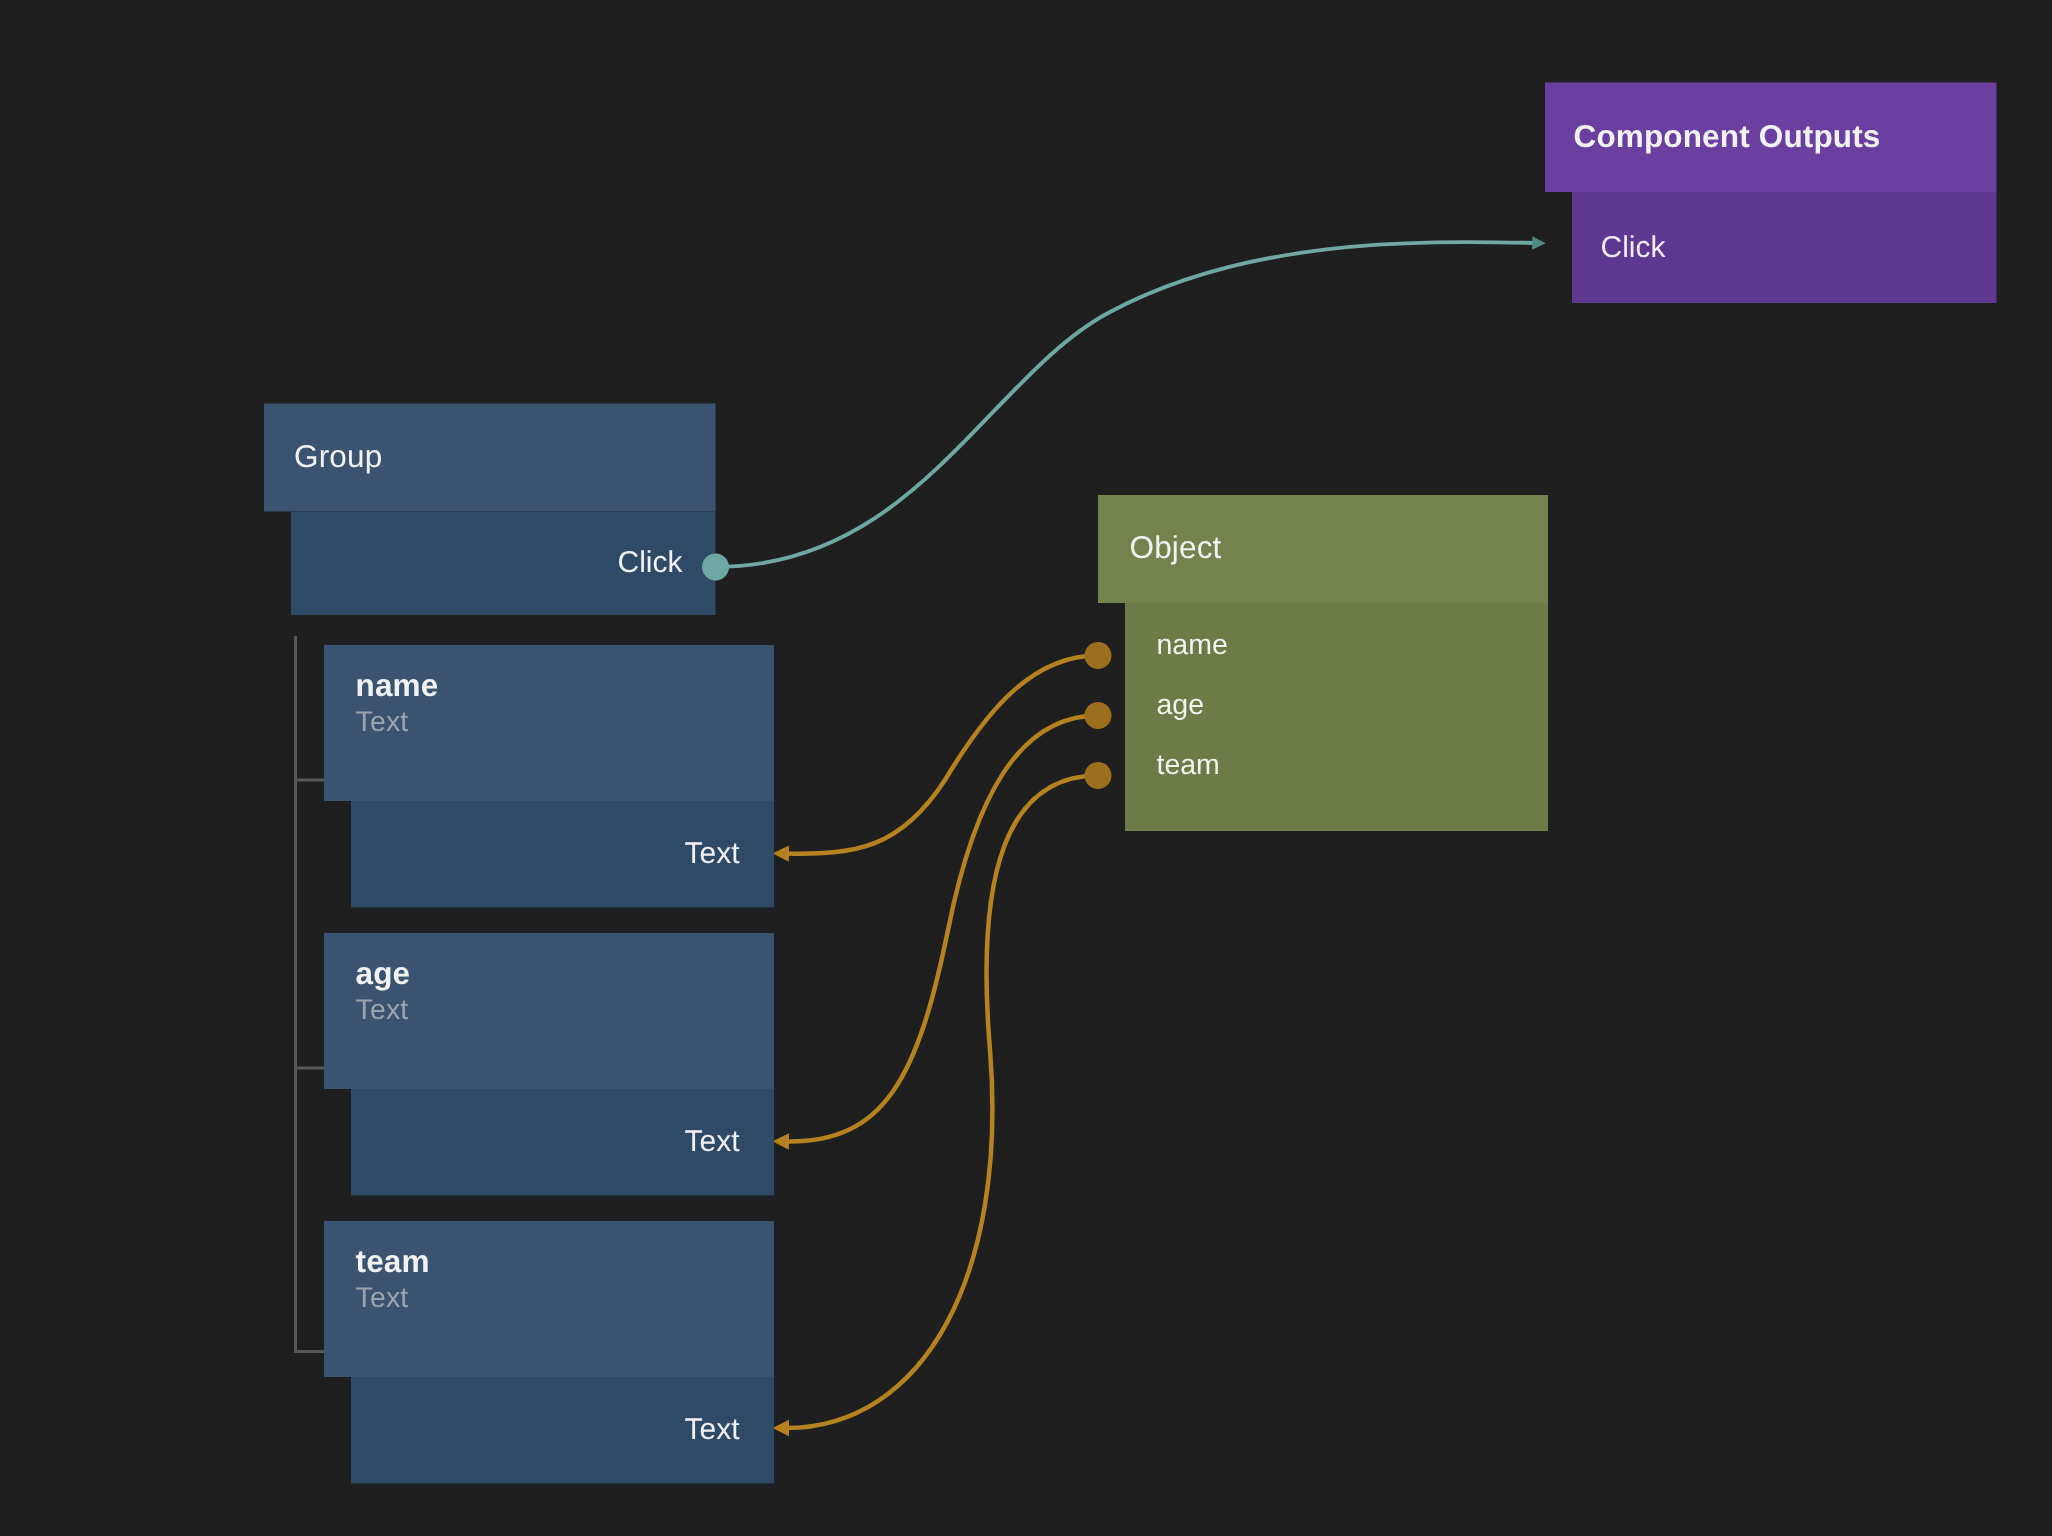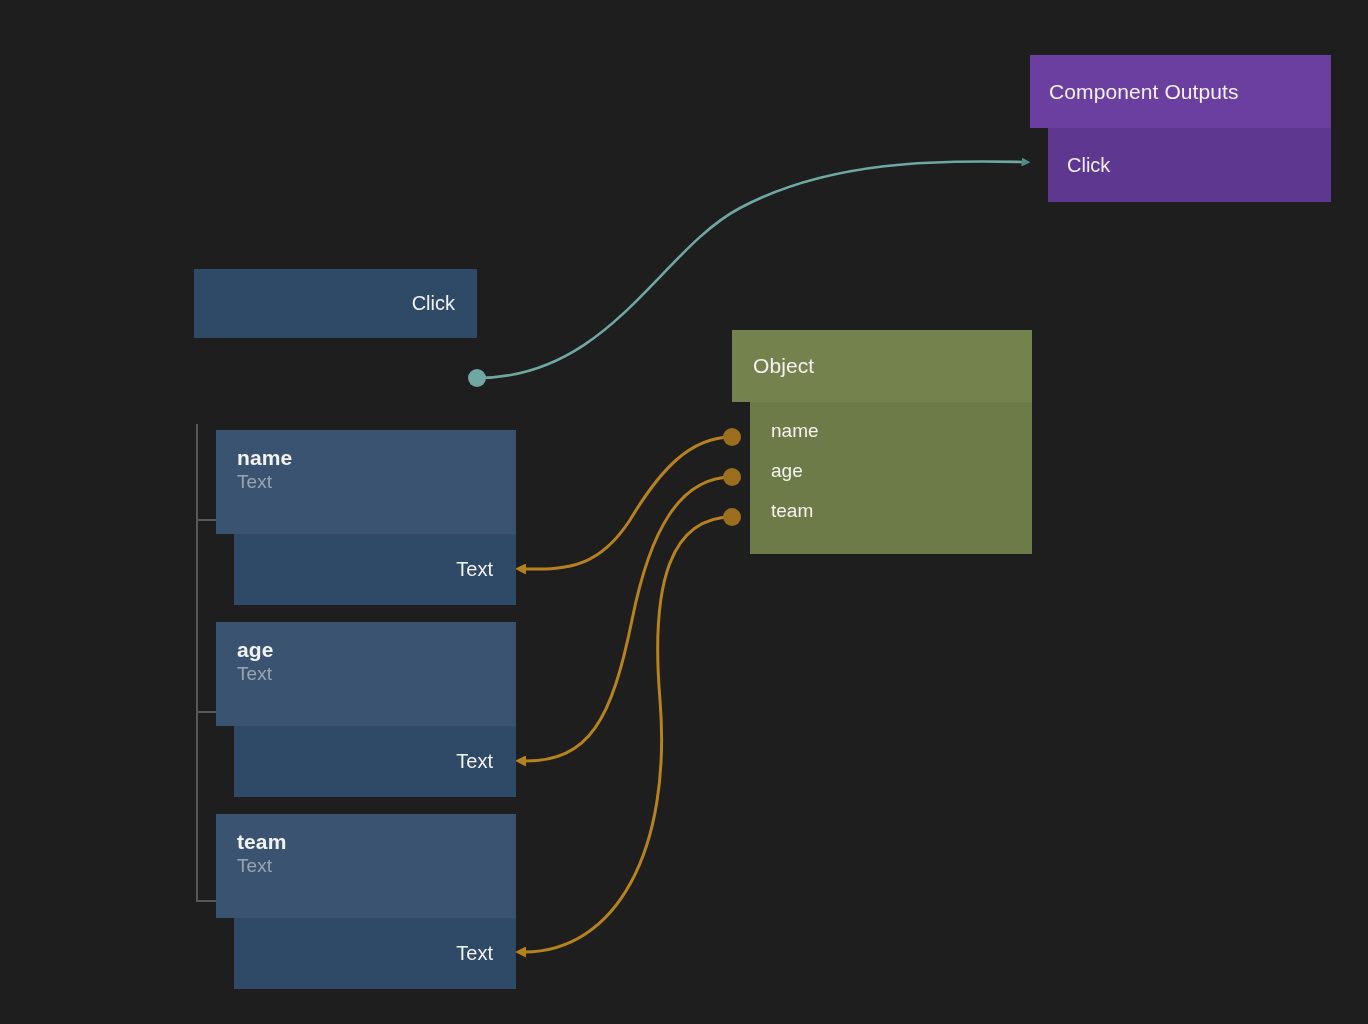--- a/index.html
+++ b/index.html
@@ -55,20 +55,21 @@
     line-height: 1.15;
     letter-spacing: .1px;
   }
 
   
   #node-component-outputs { left: 1030px; top: 55px; width: 301px; height: 147px; }
   #node-component-outputs .node-header {
     height: 73px;
     background: #6b3fa0;
     padding: 0 19px;
+    font-weight: bold;
   }
   #node-component-outputs .node-body {
     height: 74px;
     background: #5e3791;
     padding: 0 19px;
   }
   #node-component-outputs .port-row {
     position: absolute;
     left: 19px;
     top: 0;
@@ -209,20 +210,23 @@
       <span class="node-title">Component Outputs</span>
     </div>
     <div class="node-body">
       <div class="port-row">
         <span class="port-label">Click</span>
       </div>
     </div>
   </div>
 
   <div class="node" id="node-group">
+    <div class="node-header">
+      <span class="node-title">Group</span>
+    </div>
     <div class="node-body">
       <div class="port-row-out">
         <span class="port-label">Click</span>
       </div>
     </div>
   </div>
   <div class="port-dot teal" style="left:468px; top:369px; width:18px; height:18px;"></div>
 
   <div class="node" id="node-object">
     <div class="node-header">

